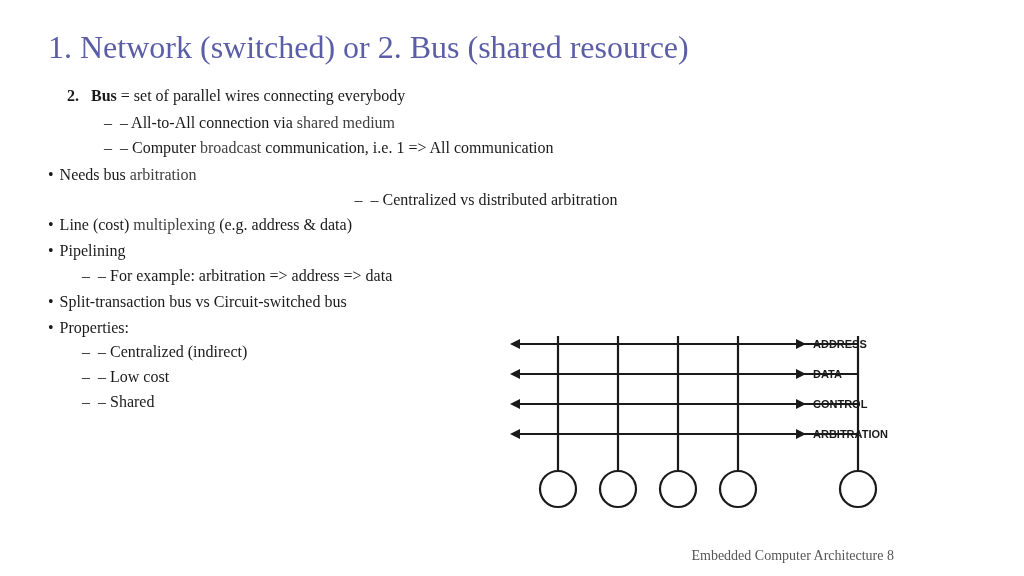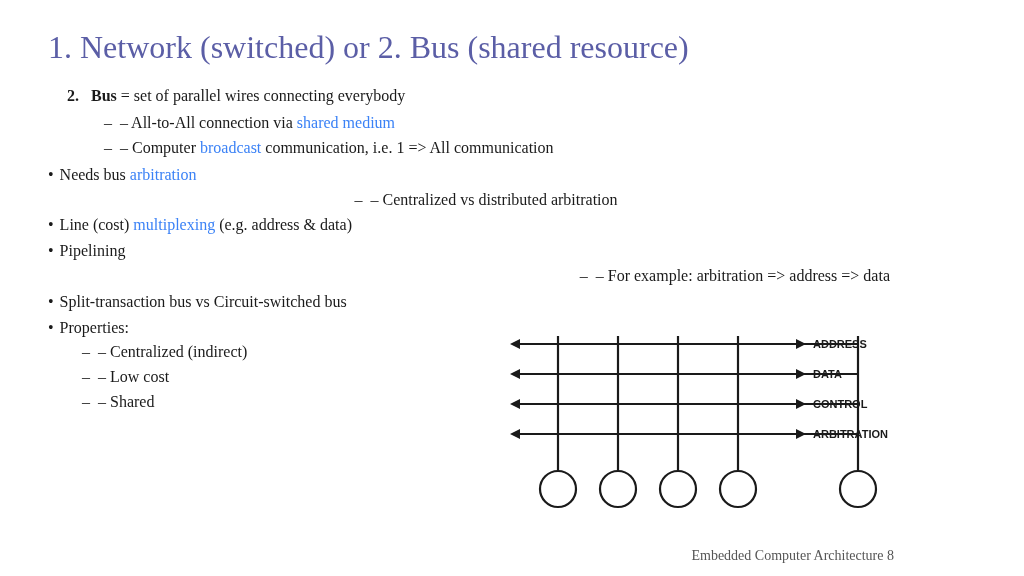--- a/index.html
+++ b/index.html
@@ -26,21 +26,21 @@
     }
     .content {
       font-size: 16px;
       color: #1a1a1a;
       line-height: 1.55;
     }
     .item-bold {
       font-weight: bold;
     }
     .highlight-blue {
-      color: #3b82f6;
+      color: #404040;
     }
     .indent1 {
       margin-left: 28px;
     }
     .indent2 {
       margin-left: 14px;
     }
     .bullet-item {
       display: flex;
       align-items: flex-start;
@@ -110,21 +110,21 @@
       <span class="bullet-dot">•</span>
       <span>
         <span>Line (cost) </span><span class="highlight-blue">multiplexing</span><span> (e.g. address &amp; data)</span>
       </span>
     </div>
 
     <div class="bullet-item">
       <span class="bullet-dot">•</span>
       <span>Pipelining</span>
     </div>
-    <div style="margin-left:34px;text-align:right;">
+    <div style="margin-left:34px;">
       <span class="dash-char">–</span>
       <span>– For example: arbitration =&gt; address =&gt; data</span>
     </div>
 
     <div class="bullet-item">
       <span class="bullet-dot">•</span>
       <span>Split-transaction bus vs Circuit-switched bus</span>
     </div>
 
     <div class="bullet-item">

